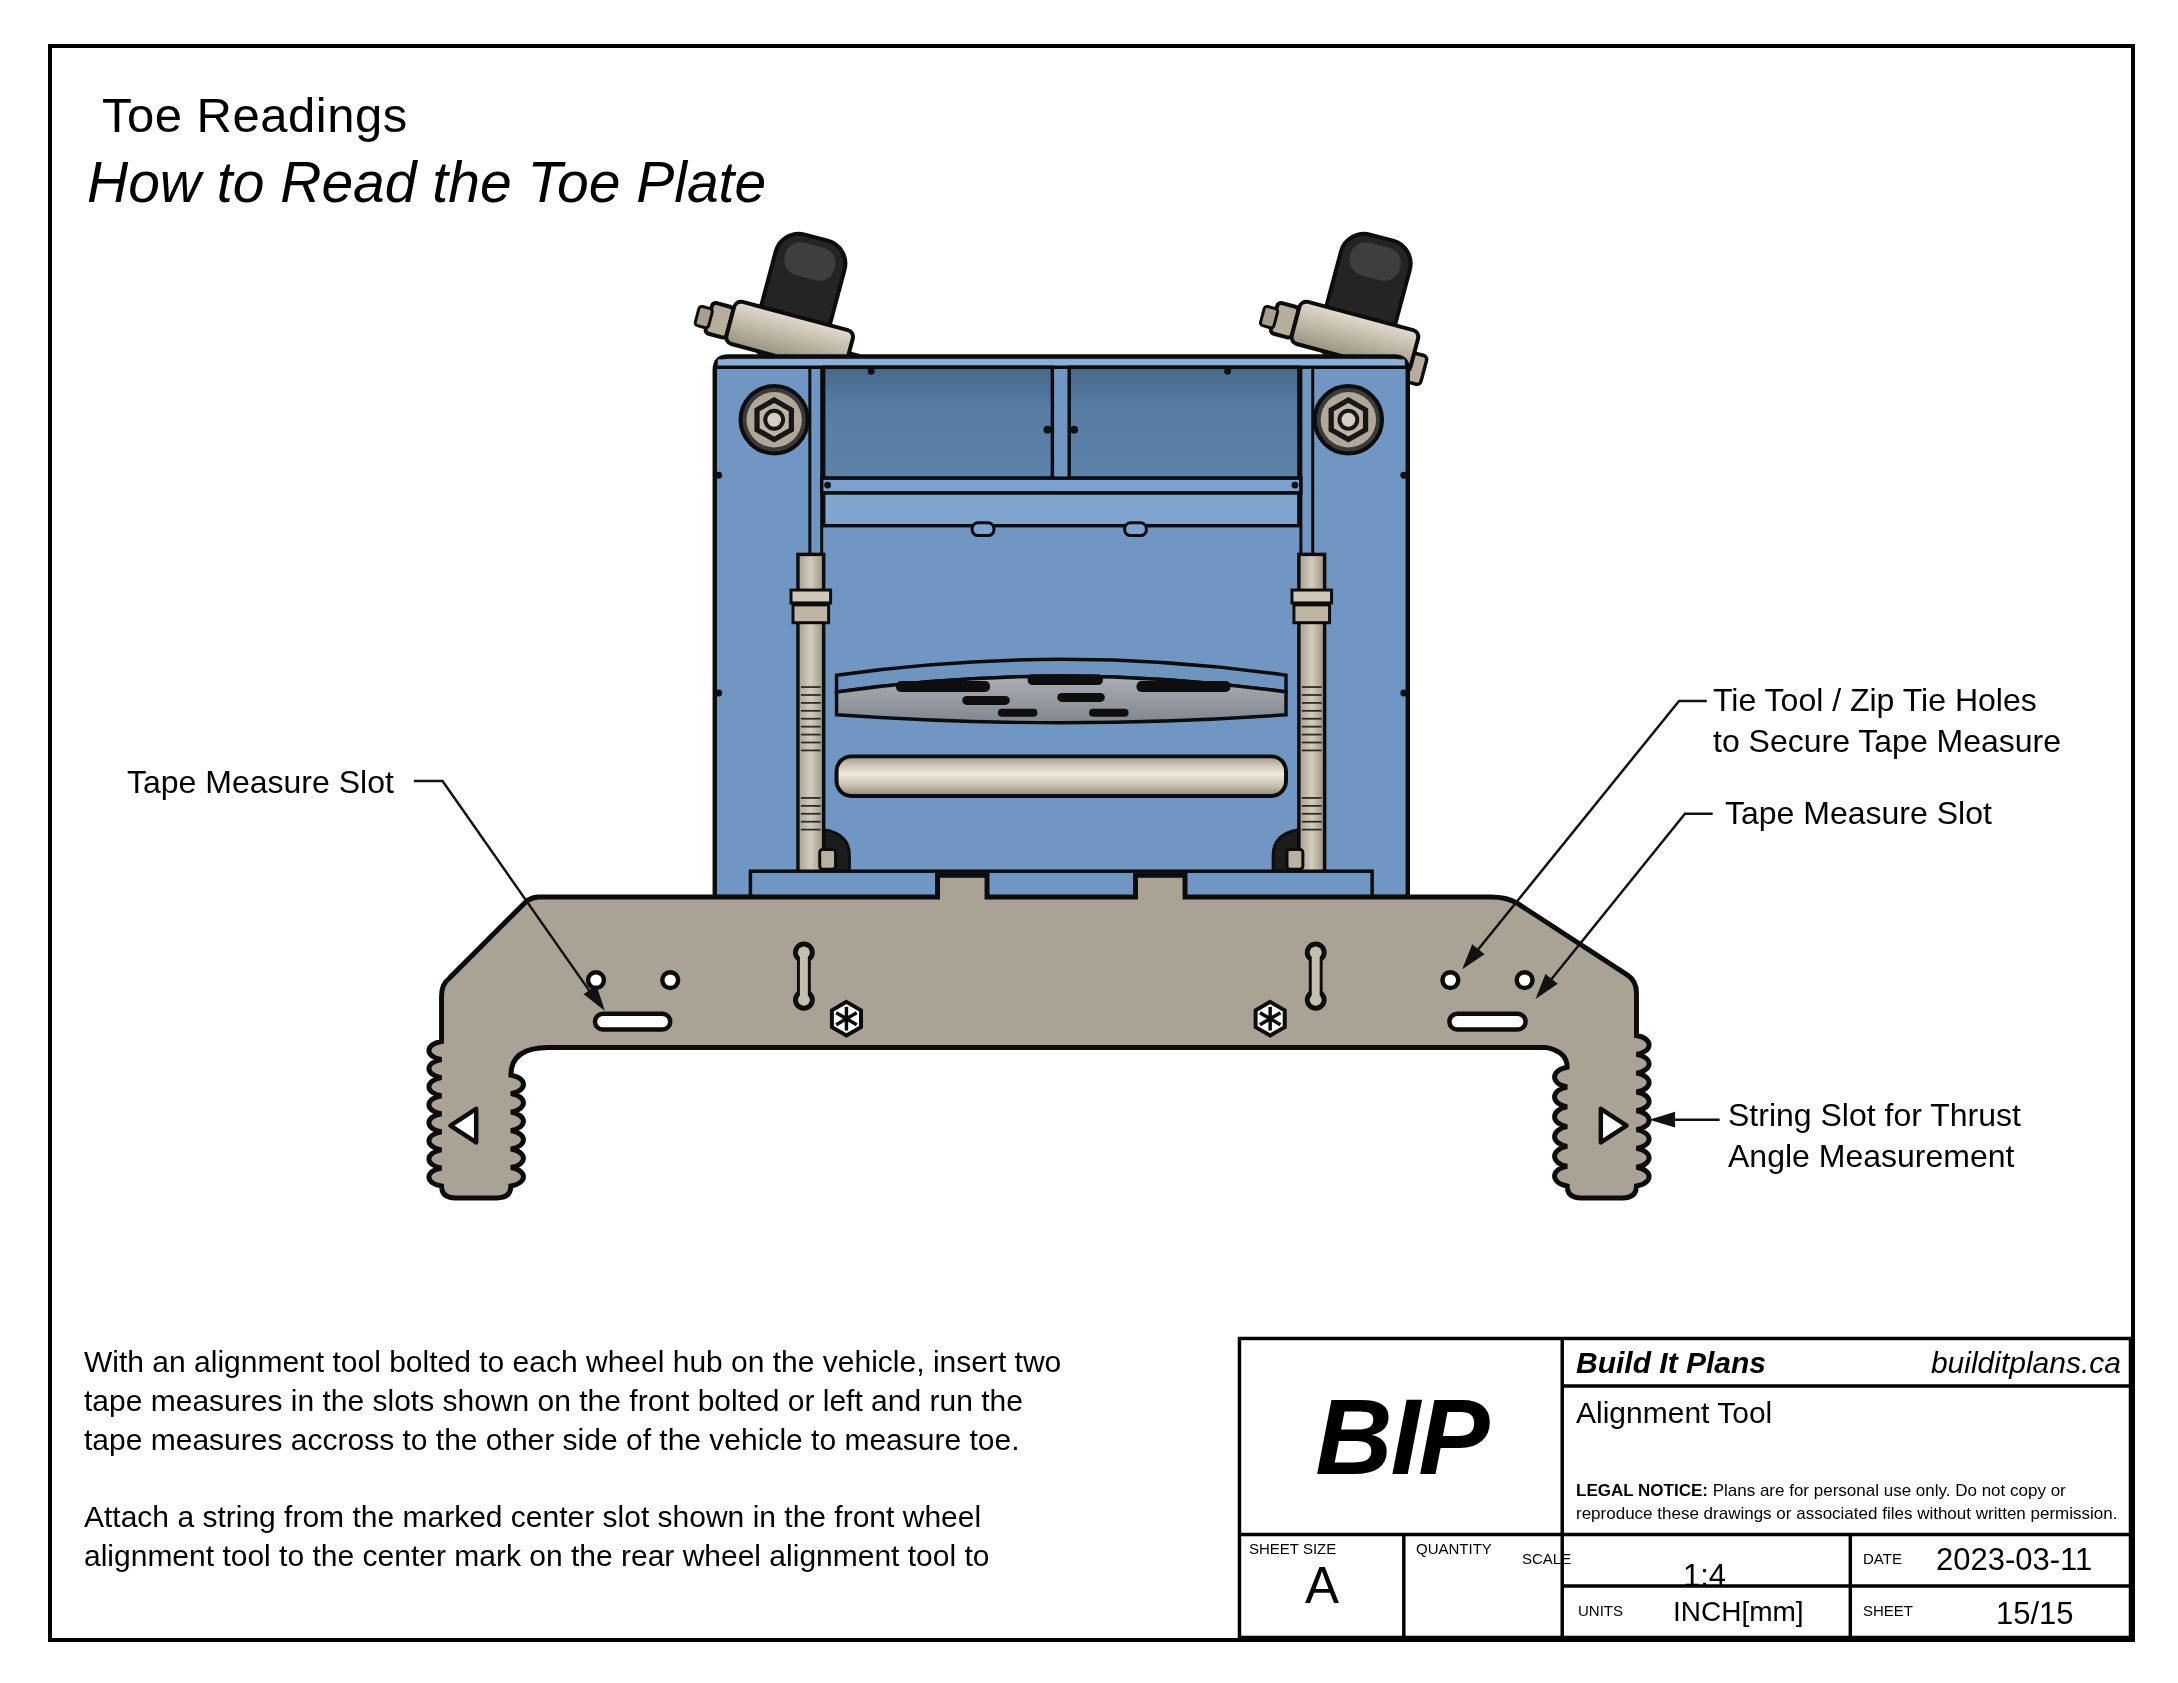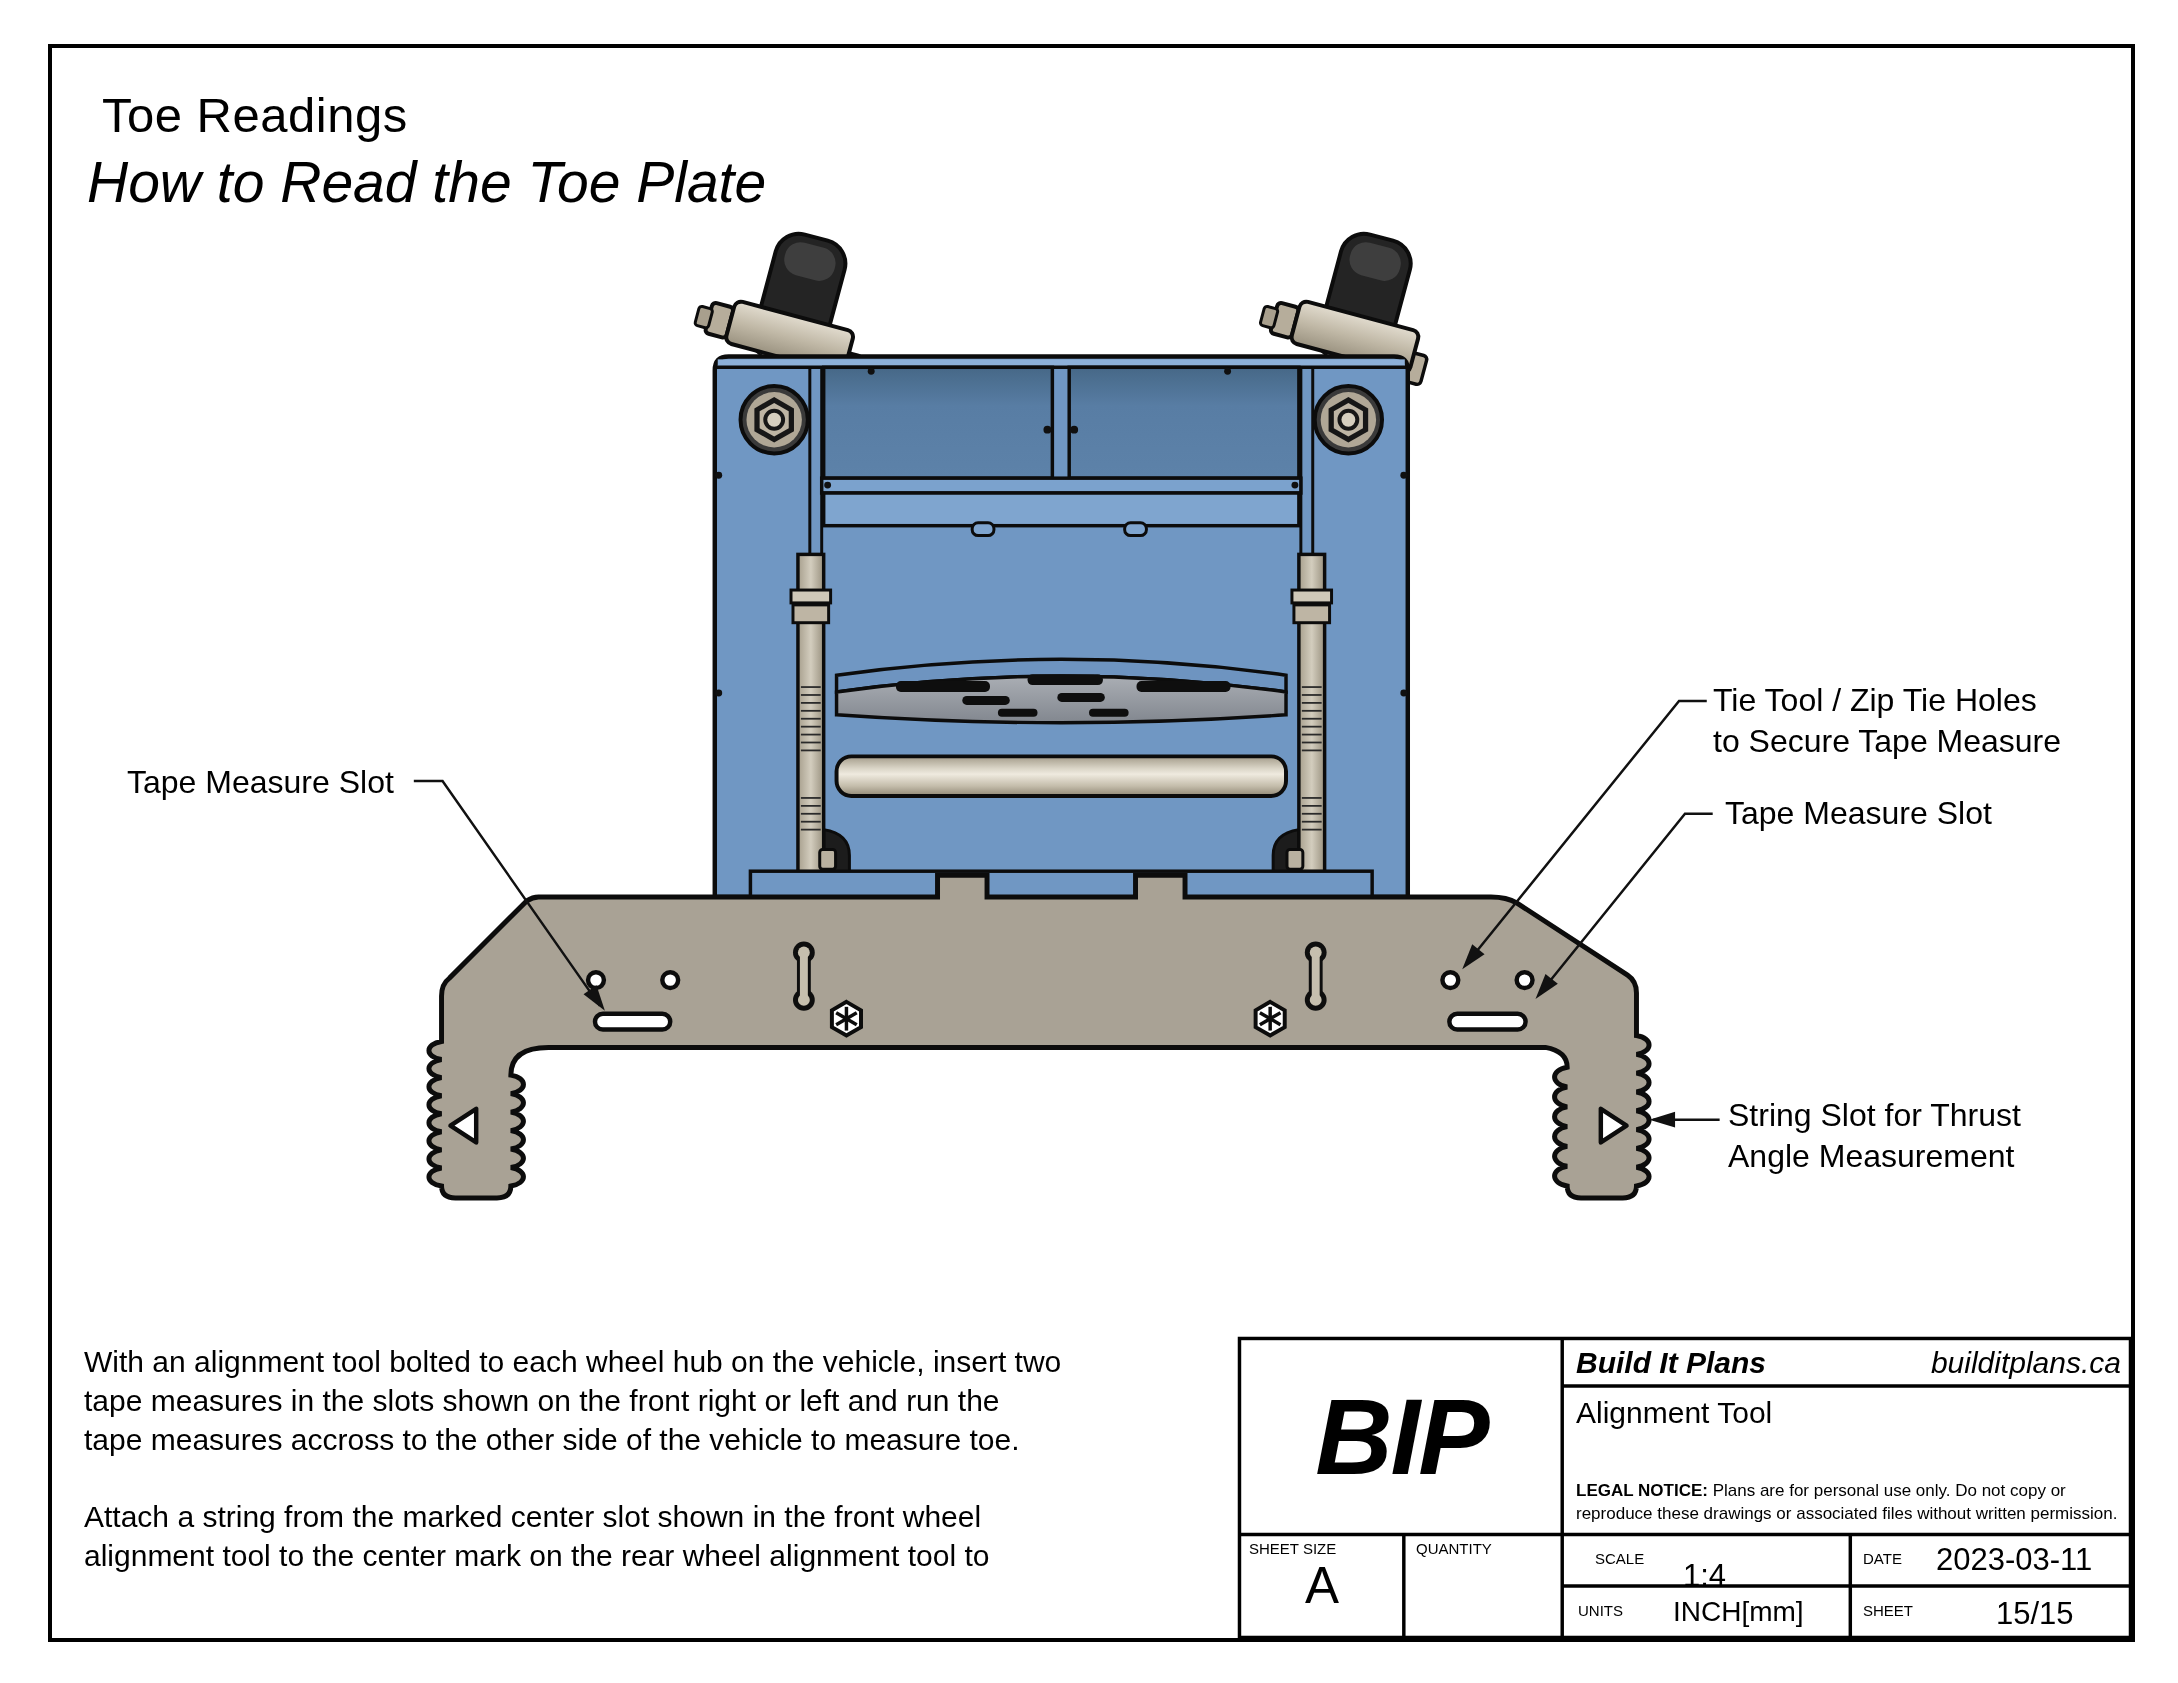--- a/index.html
+++ b/index.html
@@ -315,40 +315,40 @@
 
 <div class="abs callout" style="left:1725px;top:793px;">Tape Measure Slot</div>
 
 <div class="abs callout" style="left:1728px;top:1095px;">
   <div>String Slot for Thrust</div>
   <div>Angle Measurement</div>
 </div>
 
 <div class="abs notes" style="left:84px;top:1342px;">
   <div>With an alignment tool bolted to each wheel hub on the vehicle, insert two</div>
-  <div>tape measures in the slots shown on the front right or left and run the</div>
+  <div>tape measures in the slots shown on the front bolted or left and run the</div>
   <div>tape measures accross to the other side of the vehicle to measure toe.</div>
 </div>
 <div class="abs notes" style="left:84px;top:1497px;">
   <div>Attach a string from the marked center slot shown in the front wheel</div>
   <div>alignment tool to the center mark on the rear wheel alignment tool to</div>
 </div>
 
 <div class="abs tb-bip">BIP</div>
 <div class="abs tb-co">Build It Plans</div>
 <div class="abs tb-web">builditplans.ca</div>
 <div class="abs tb-part">Alignment Tool</div>
 <div class="abs tb-legal">
   <div><b>LEGAL NOTICE:</b><span> Plans are for personal use only. Do not copy or</span></div>
   <div>reproduce these drawings or associated files without written permission.</div>
 </div>
 <div class="abs tb-label" style="left:1249px;top:1540px;">SHEET SIZE</div>
 <div class="abs tb-a">A</div>
 <div class="abs tb-label" style="left:1416px;top:1540px;">QUANTITY</div>
-<div class="abs tb-label" style="left:1595px;top:1550px;">SCALE</div>
+<div class="abs tb-label" style="left:1522px;top:1550px;">SCALE</div>
 <div class="abs tb-val" style="left:1683px;top:1542px;margin-top:16px;">1:4</div>
 <div class="abs tb-label" style="left:1578px;top:1602px;">UNITS</div>
 <div class="abs tb-val" style="left:1673px;top:1596px;font-size:28px;">INCH[mm]</div>
 <div class="abs tb-label" style="left:1863px;top:1550px;">DATE</div>
 <div class="abs tb-val" style="left:1936px;top:1542px;">2023-03-11</div>
 <div class="abs tb-label" style="left:1863px;top:1602px;">SHEET</div>
 <div class="abs tb-val" style="left:1973px;top:1596px;margin-left:23px;">15/15</div>
 
 
 </body></html>

